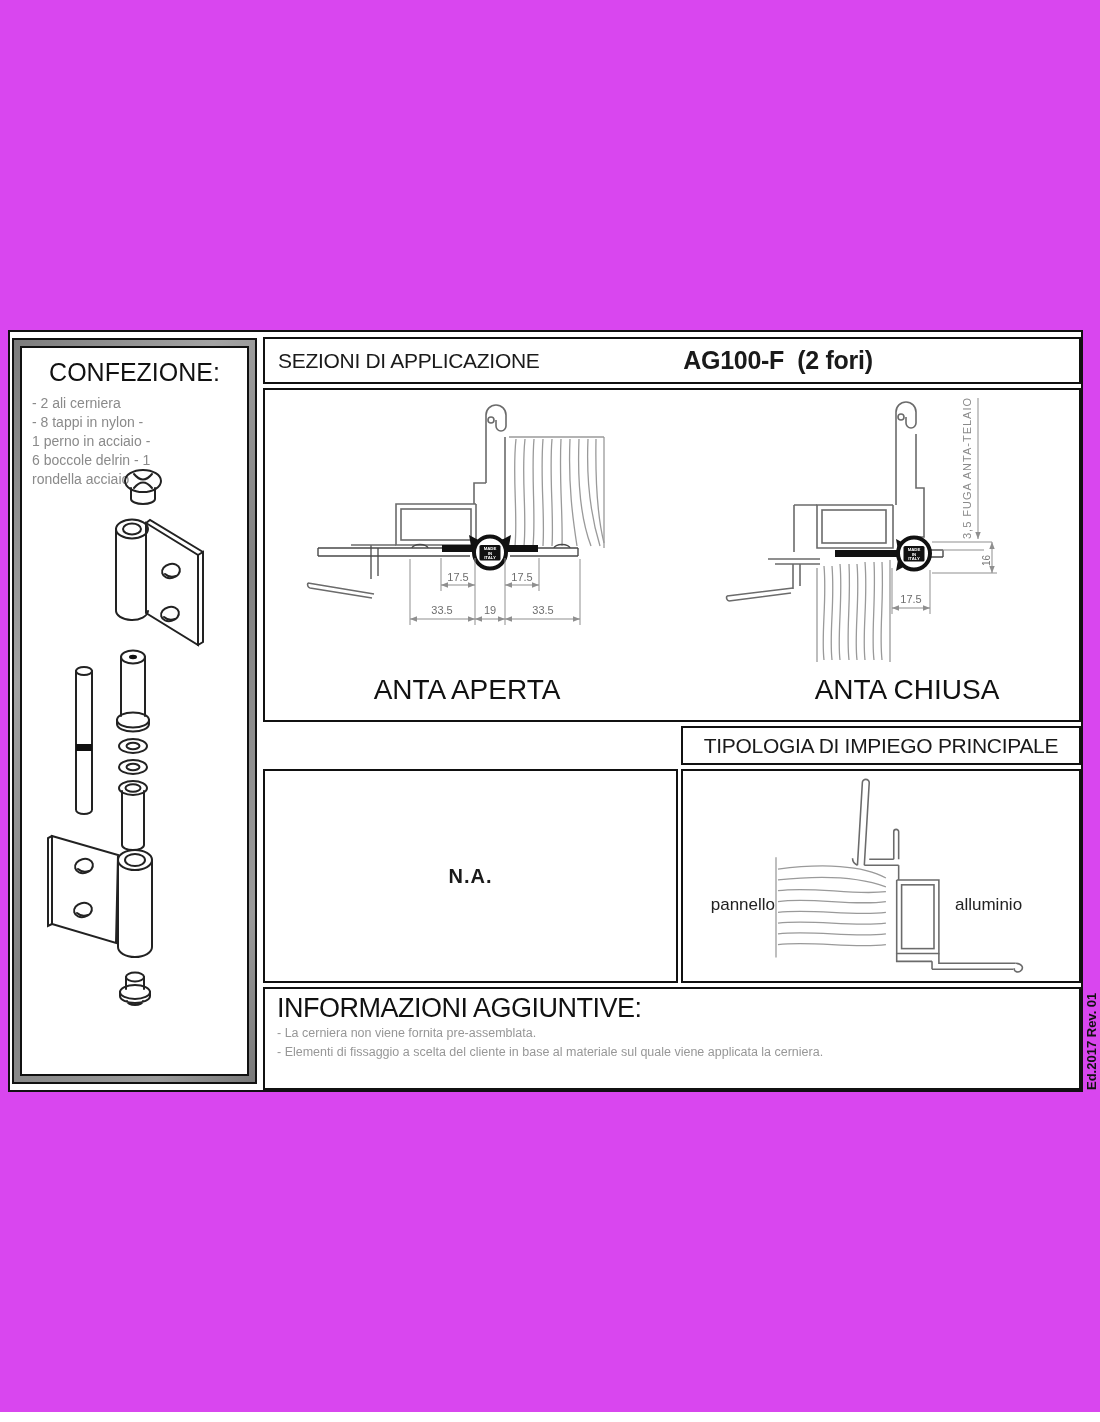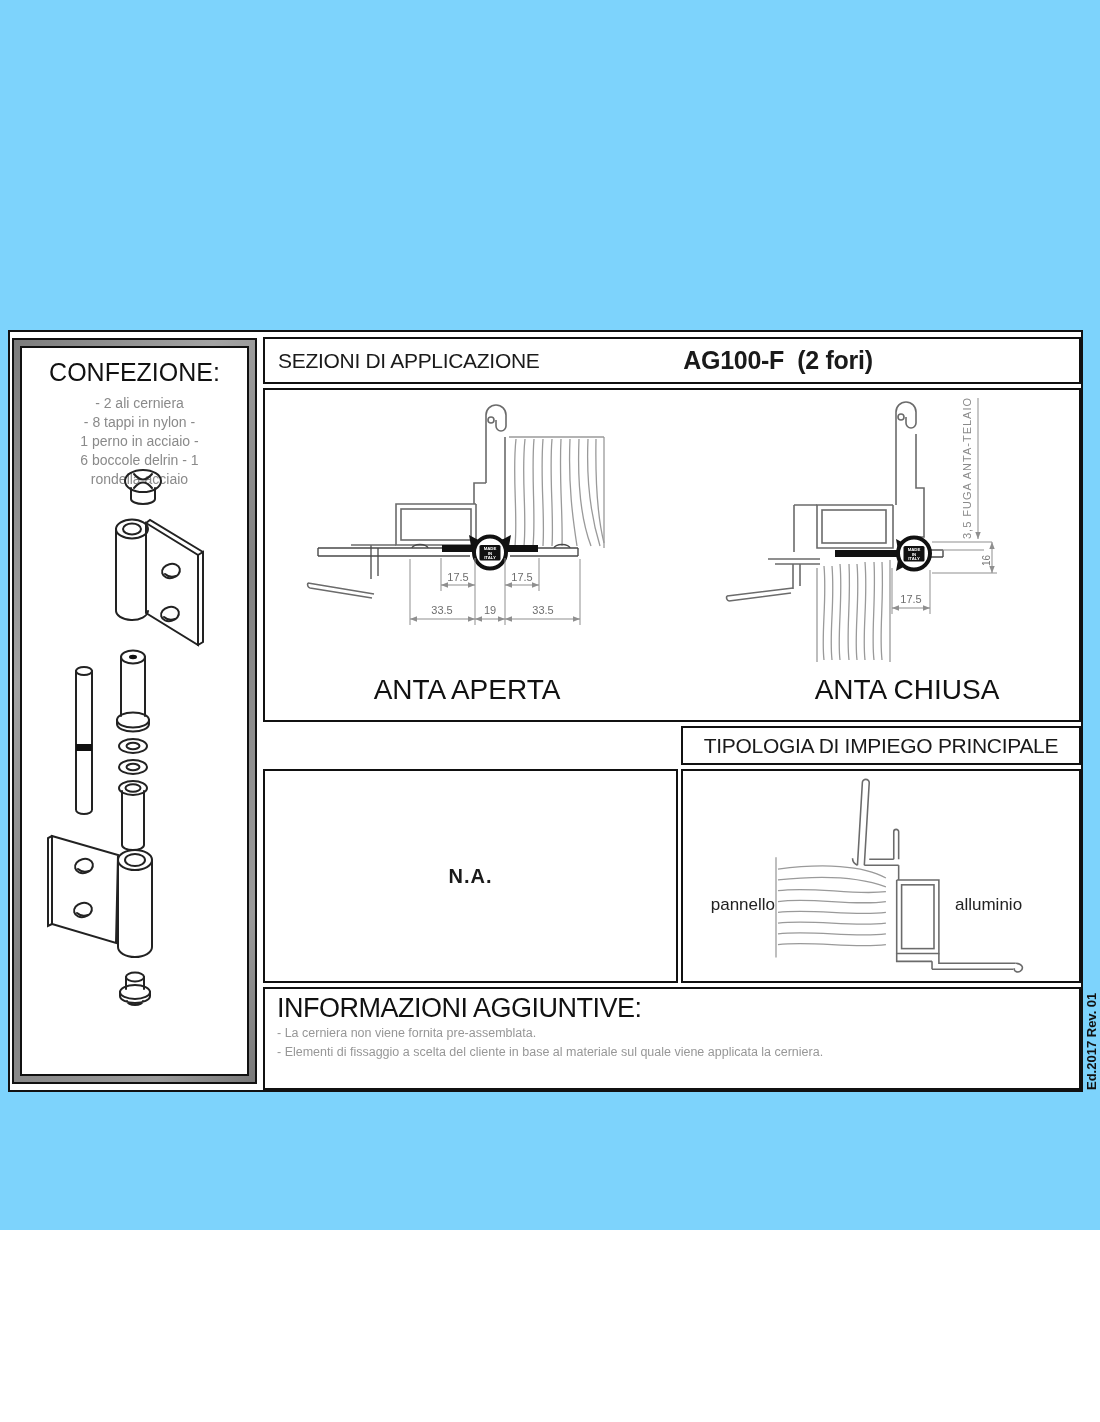--- a/index.html
+++ b/index.html
@@ -1,28 +1,28 @@
 <!DOCTYPE html>
 <html><head>
 <meta charset="utf-8">
 <style>
   html,body{margin:0;padding:0;background:#fff;}
-  .page{position:relative;width:1100px;height:1230px;background:#7dd3fc;overflow:hidden;
+  .page{position:relative;width:1100px;height:1412px;background:#d946ef;overflow:hidden;
         font-family:"Liberation Sans",sans-serif;color:#1a1a1a;}
   .sheet{position:absolute;left:8px;top:330px;width:1075px;height:762px;
          border:2px solid #111;box-sizing:border-box;background:#fff;}
   
   .panel{position:absolute;left:12px;top:338px;width:245px;height:746px;
          border:2px solid #111;box-sizing:border-box;background:#fff;}
   .panel-gray{position:absolute;inset:0;
          background:linear-gradient(120deg,#7c7c7c,#a3a3a3 30%,#818181 55%,#9a9a9a 85%,#787878);}
   .panel-inner{position:absolute;inset:6px;background:#fff;border:2px solid #111;}
   .conf-title{margin-top:10px;text-align:center;font-size:25px;letter-spacing:0;color:#111;}
   .conf-list{margin:7px 0 0 10px;}
-  .conf-item{font-size:14px;line-height:19px;color:#8a8a8a;text-align:center;}
+  .conf-item{font-size:14px;line-height:19px;color:#8a8a8a;}
   .exploded{position:absolute;left:6px;top:110px;width:212px;height:610px;}
   
   .box{position:absolute;border:2px solid #111;box-sizing:border-box;background:#fff;}
   .header-box{left:263px;top:337px;width:818px;height:47px;display:flex;align-items:center;}
   .sez-title{font-size:21px;padding-left:13px;letter-spacing:-0.3px;}
   .product-code{position:absolute;left:513px;transform:translateX(-50%);
                 font-size:25px;font-weight:bold;letter-spacing:-0.3px;white-space:pre;}
   .drawings-box{left:263px;top:388px;width:818px;height:334px;}
   .aperta{position:absolute;left:35px;top:5px;width:340px;height:250px;}
   .chiusa{position:absolute;left:425px;top:2px;width:390px;height:300px;}

